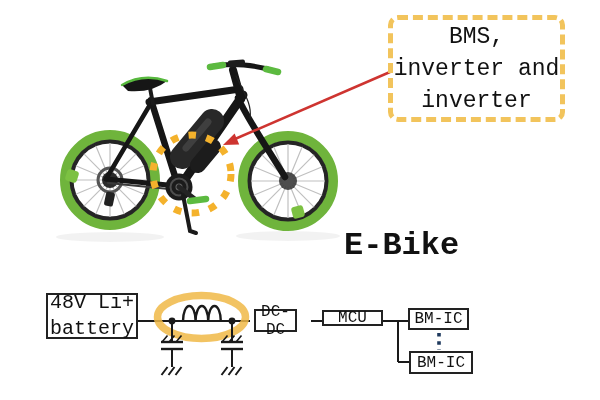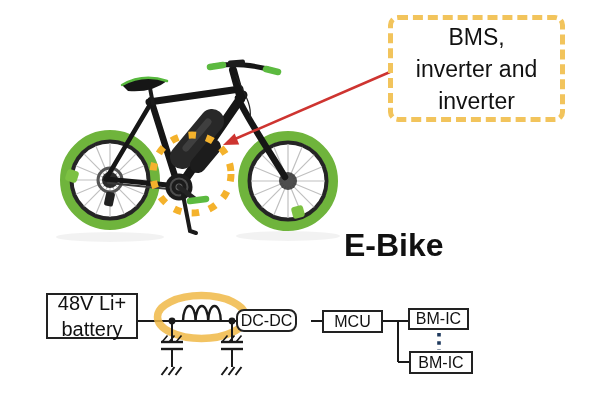--- a/index.html
+++ b/index.html
@@ -1,38 +1,38 @@
 <!DOCTYPE html>
 <html><head>
 <meta charset="utf-8">
 <style>
   html,body{margin:0;padding:0;background:#fff;}
   .stage{
     position:relative;width:600px;height:400px;overflow:hidden;background:#fff;
-    font-family:Liberation Sans, sans-serif;color:#111;
+    font-family:Liberation Mono, monospace;color:#111;
   }
   .stage svg{position:absolute;left:0;top:0;}
   .callout{
     position:absolute;left:388px;top:15px;width:177px;height:107px;
     box-sizing:border-box;border:5px dashed #F2C45C;border-radius:10px;
     display:flex;flex-direction:column;align-items:center;justify-content:center;
     font-size:23px;line-height:32px;text-align:center;background:transparent;
   }
   .ebike-label{
     position:absolute;left:344px;top:227px;font-size:32px;font-weight:bold;
   }
   .cbox{
     position:absolute;box-sizing:border-box;border:2px solid #222;background:#fff;
     display:flex;flex-direction:column;align-items:center;justify-content:center;
     text-align:center;
   }
   .cbox.small{font-size:16px;}
   .battery-box{left:46px;top:293px;width:92px;height:46px;font-size:20px;line-height:1.3;}
-  .dcdc-box{left:236px;top:309px;width:61px;height:23px;border-radius:8px;}
-  .mcu-box{left:322px;top:310px;width:61px;height:23px;}
+  .dcdc-box{left:254px;top:309px;width:43px;height:23px;}
+  .mcu-box{left:322px;top:310px;width:61px;height:16px;}
   .bmic-top-box{left:408px;top:308px;width:61px;height:22px;}
   .bmic-bottom-box{left:409px;top:351px;width:64px;height:23px;}
 </style>
 </head>
 <body>
 
 <div class="stage">
 
   <svg width="600" height="400" viewBox="0 0 600 400">
 

